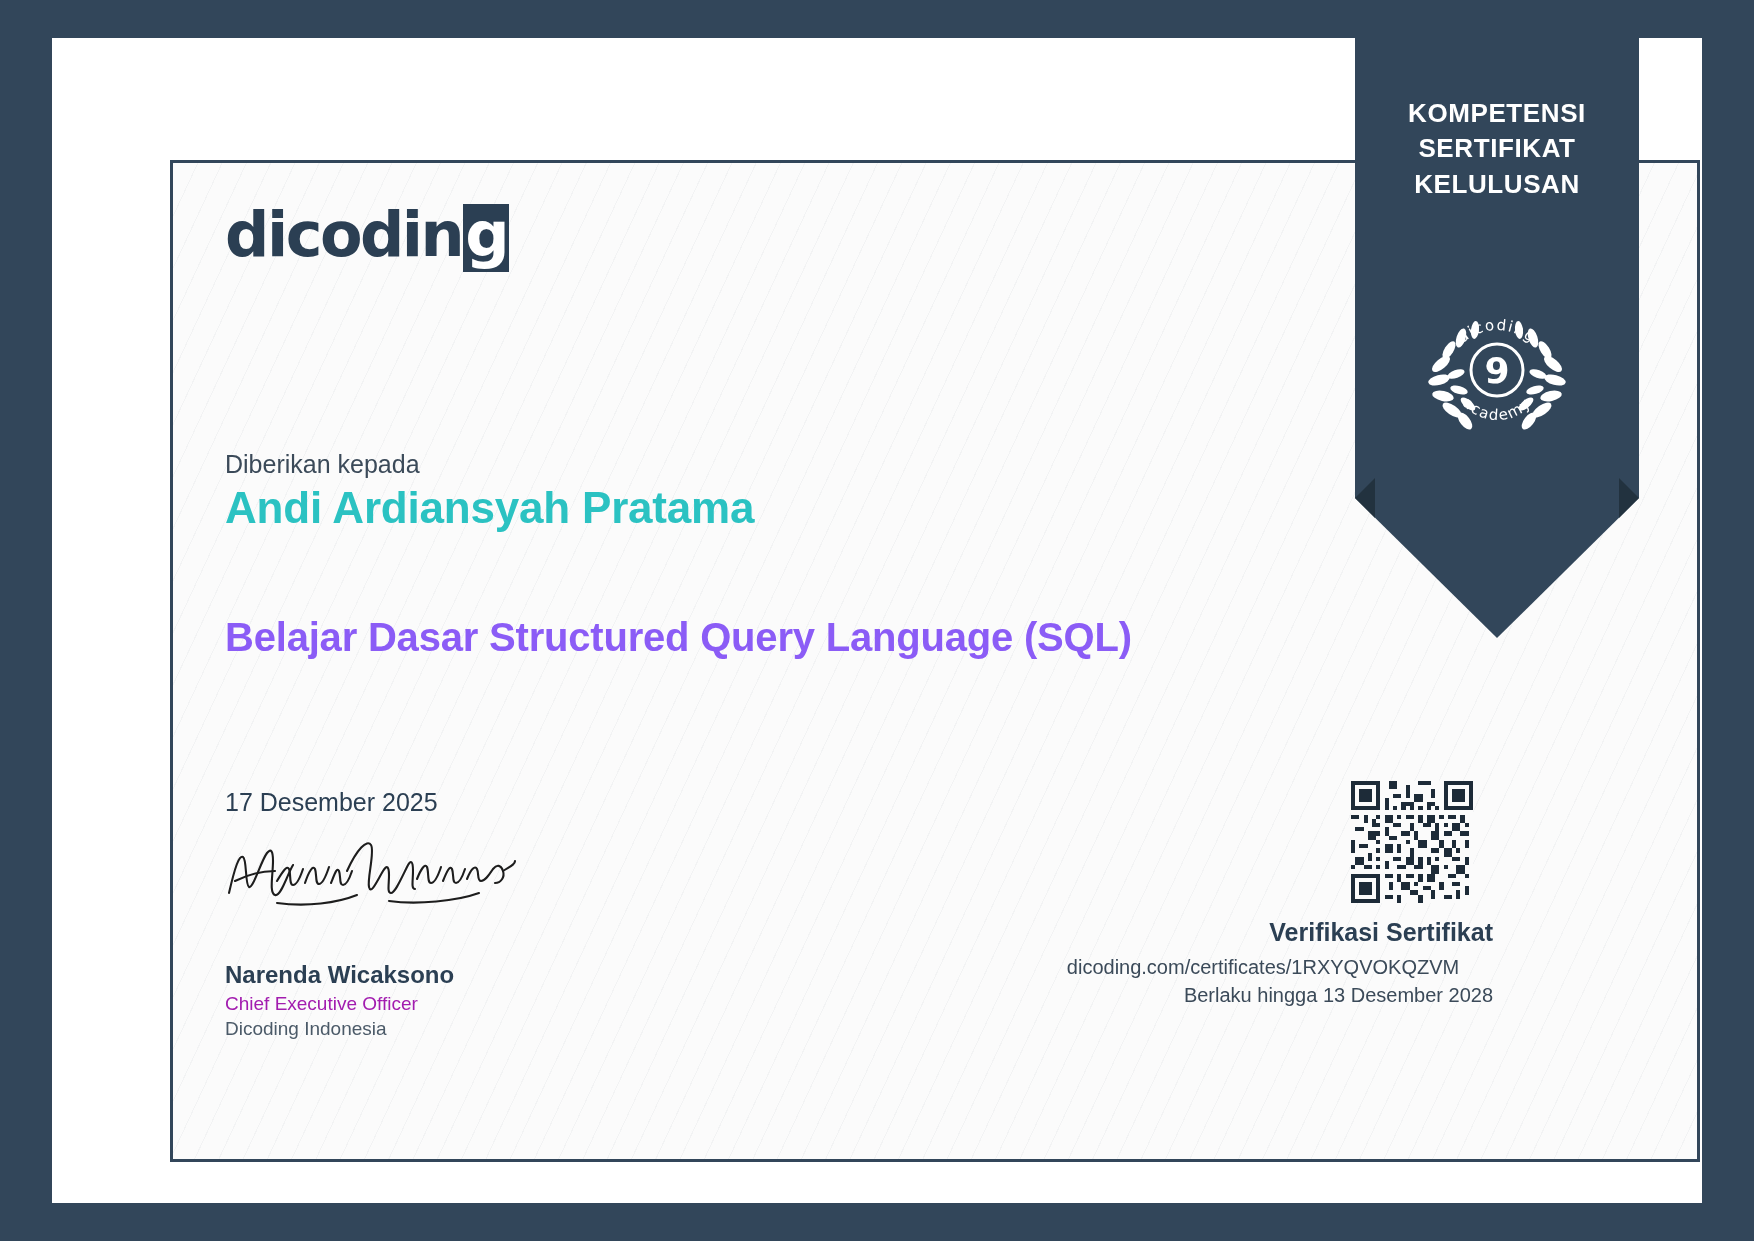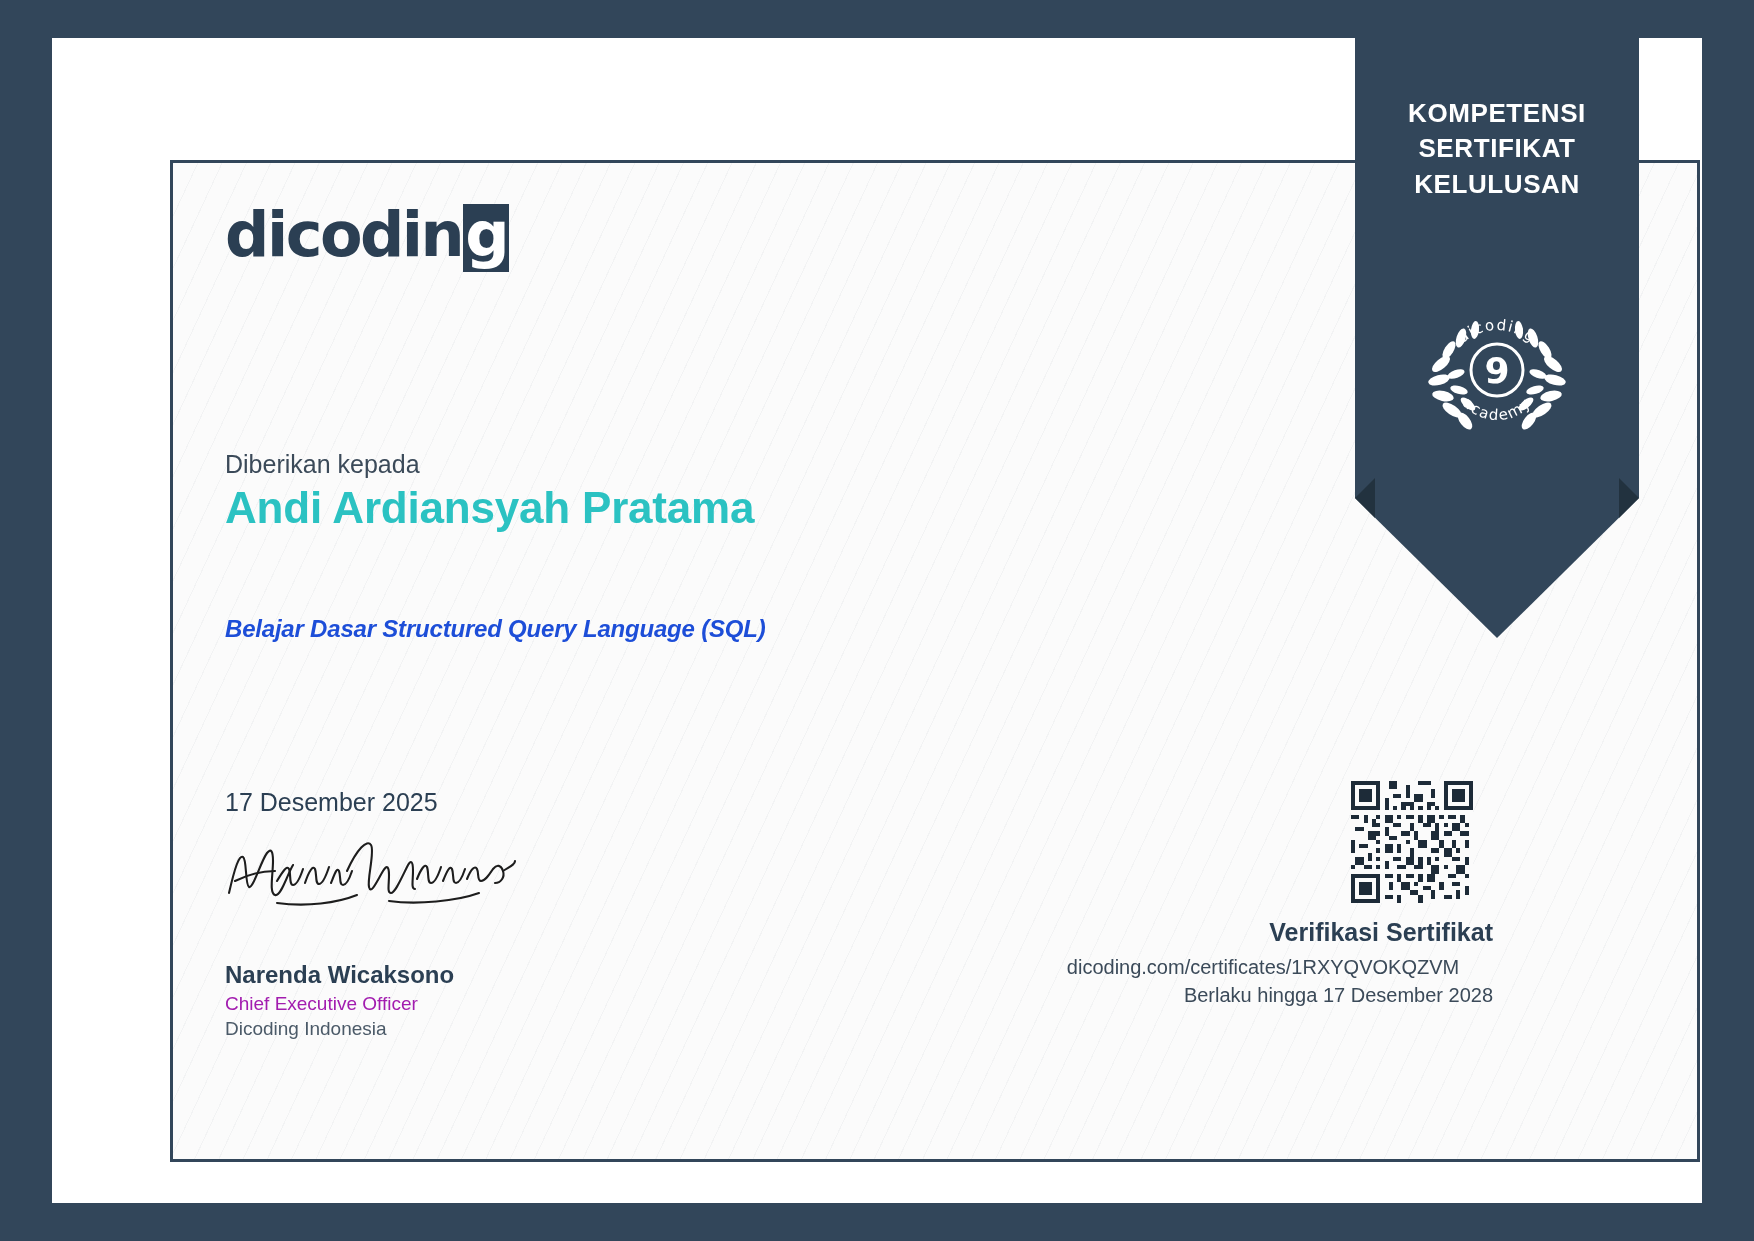--- a/index.html
+++ b/index.html
@@ -139,25 +139,24 @@
     top: 320px;
     color: #2bc2c2;
     font-size: 44px;
     font-weight: bold;
     letter-spacing: -0.2px;
   }
   .course {
     position: absolute;
     left: 52px;
     top: 452px;
-    color: #1d4ed8;
-    font-size: 24px;
+    color: #8b5cf6;
+    font-size: 40px;
     font-weight: bold;
     letter-spacing: -0.2px;
-    font-style: italic;
   }
 
   .issue-date {
     position: absolute;
     left: 52px;
     top: 625px;
     color: #2b3f53;
     font-size: 25px;
     font-weight: normal;
   }
@@ -396,21 +395,21 @@
                 <rect x="16" y="27" width="1" height="2"></rect>
               <rect x="19" y="26" width="1" height="2"></rect>
                 <rect x="22" y="27" width="2" height="1"></rect>
               <rect x="25" y="26" width="1" height="2"></rect>
             </g>
           </svg>
         </div>
 
         <div class="verify-title">Verifikasi Sertifikat</div>
         <div class="verify-url">dicoding.com/certificates/1RXYQVOKQZVM</div>
-        <div class="verify-valid">Berlaku hingga 17 Desember 2028</div>
+        <div class="verify-valid">Berlaku hingga 13 Desember 2028</div>
 
       </div>
     </div>
 
     <div class="ribbon">
       <svg viewBox="0 0 284 640" width="284" height="640" aria-hidden="true">
         <path d="M0 -40 L284 -40 L284 460 L142 600 L0 460 Z" fill="#32465a"></path>
         <path d="M0 460 L20 480 L20 440 Z" fill="#22323f"></path>
         <path d="M284 460 L264 480 L264 440 Z" fill="#22323f"></path>
       </svg>

